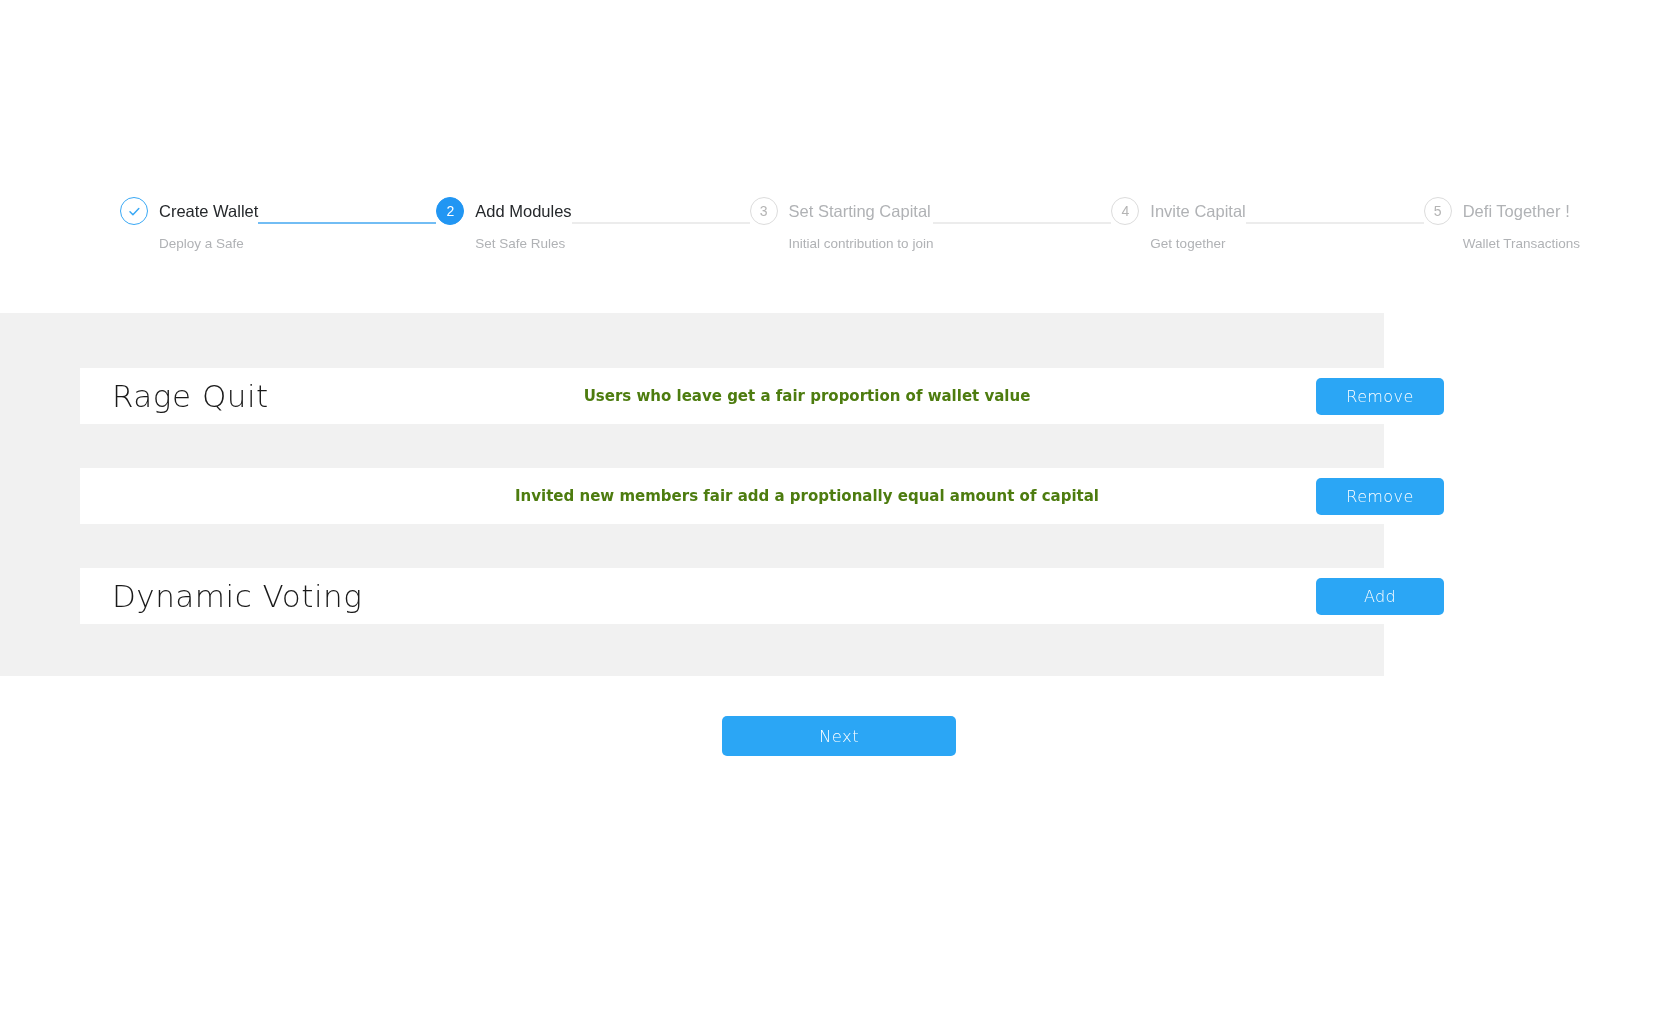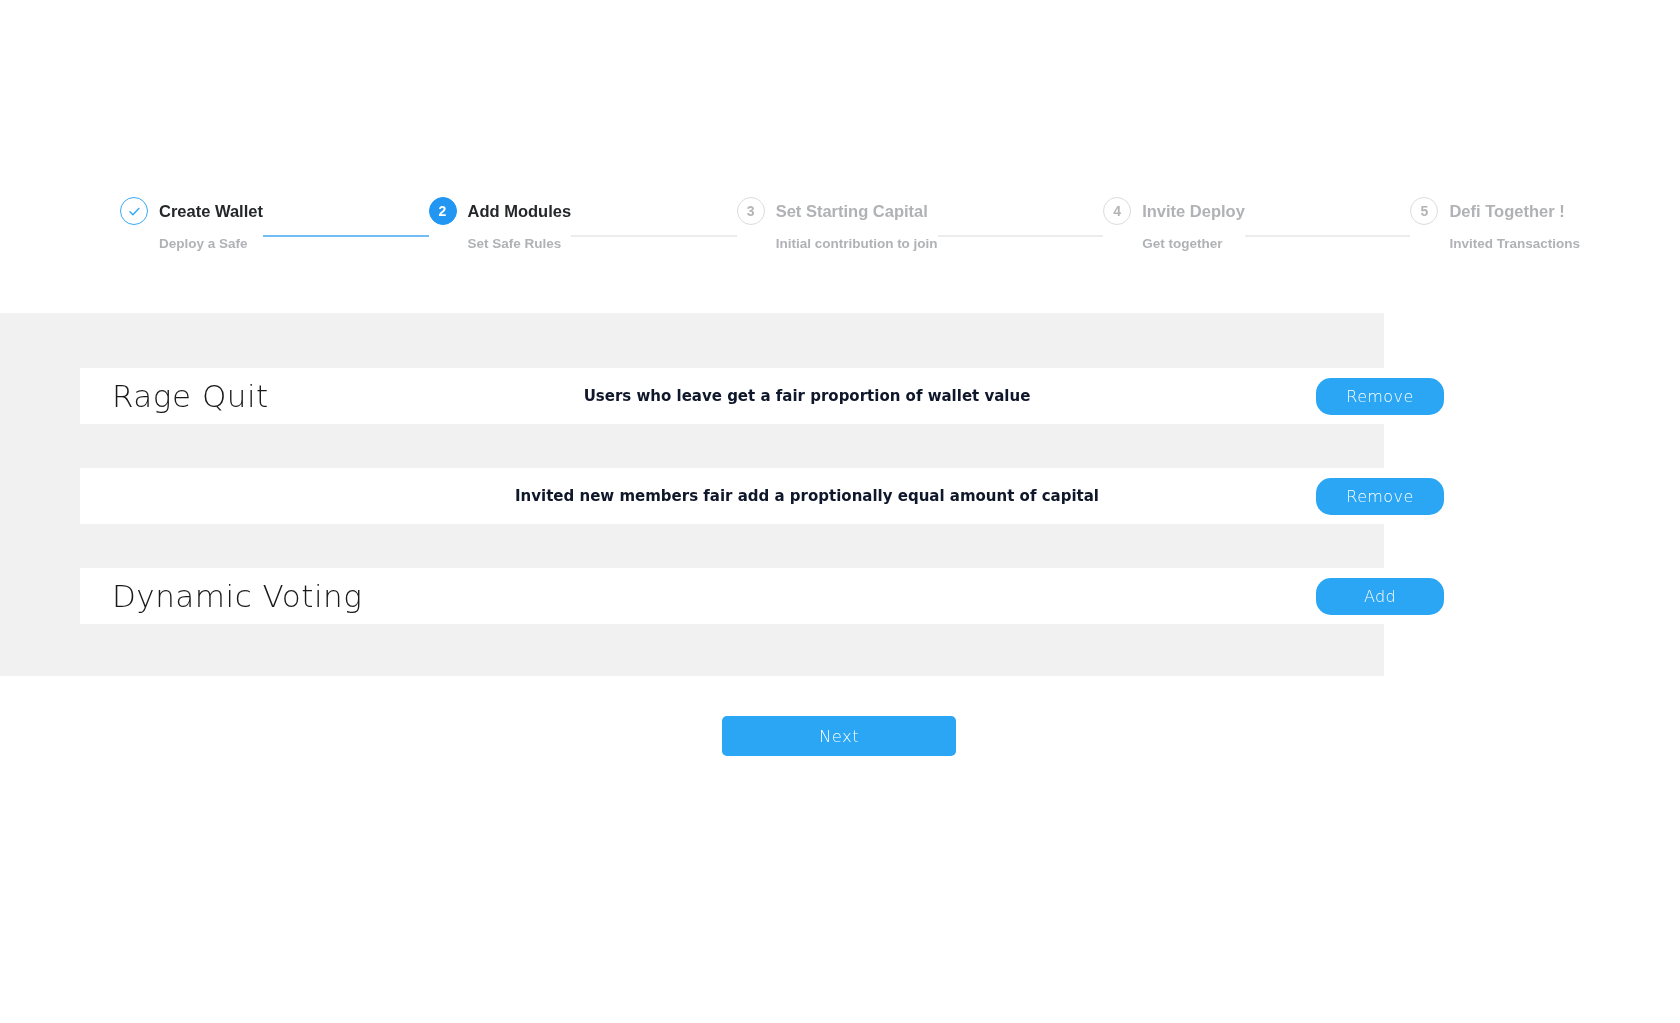--- a/index.html
+++ b/index.html
@@ -28,22 +28,21 @@
     height: 313px;
     background: #ffffff;
   }
 
   .stepper {
     position: absolute;
     left: 120px;
     top: 196px;
     width: 1460px;
     display: flex;
-    align-items: flex-end;
-    font-weight: bold;
+    align-items: center;
   }
 
   .step {
     display: flex;
     flex-direction: column;
     align-items: flex-start;
     flex: 0 0 auto;
   }
 
   .step-top {
@@ -163,32 +162,32 @@
 
   .module-desc {
     position: absolute;
     left: 0;
     right: 0;
     text-align: center;
     padding-right: 86px;
     font-family: "DejaVu Sans", sans-serif;
     font-weight: bold;
     font-size: 15px;
-    color: #0f172a;
+    color: #4d7c0f;
     white-space: nowrap;
     line-height: 1;
   }
 
   .module-action {
     position: absolute;
     right: 176px;
     width: 128px;
     height: 37px;
     border: none;
-    border-radius: 15px;
+    border-radius: 5px;
     background: #2ba6f5;
     color: #ffffff;
     font-family: "DejaVu Sans", sans-serif;
     font-weight: 300;
     font-size: 16px;
     letter-spacing: 0.4px;
     cursor: pointer;
     display: flex;
     align-items: center;
     justify-content: center;
@@ -277,37 +276,37 @@
 
       <div class="connector">
           <div class="line"></div>
         </div>
 
       <div class="step todo">
         <div class="step-top">
           <div class="step-circle todo">
             <span>4</span>
           </div>
-          <div class="step-title">Invite Deploy</div>
+          <div class="step-title">Invite Capital</div>
         </div>
         <div class="step-sub">Get together</div>
       </div>
 
       <div class="connector">
           <div class="line"></div>
         </div>
 
       <div class="step todo">
         <div class="step-top">
           <div class="step-circle todo">
             <span>5</span>
           </div>
           <div class="step-title">Defi Together !</div>
         </div>
-        <div class="step-sub">Invited Transactions</div>
+        <div class="step-sub">Wallet Transactions</div>
       </div>
 
     </div>
   </div>
 
   <div class="modules-region">
     <div class="module-list">
 
       <div class="module-card">
         <div class="module-title">Rage Quit</div>

